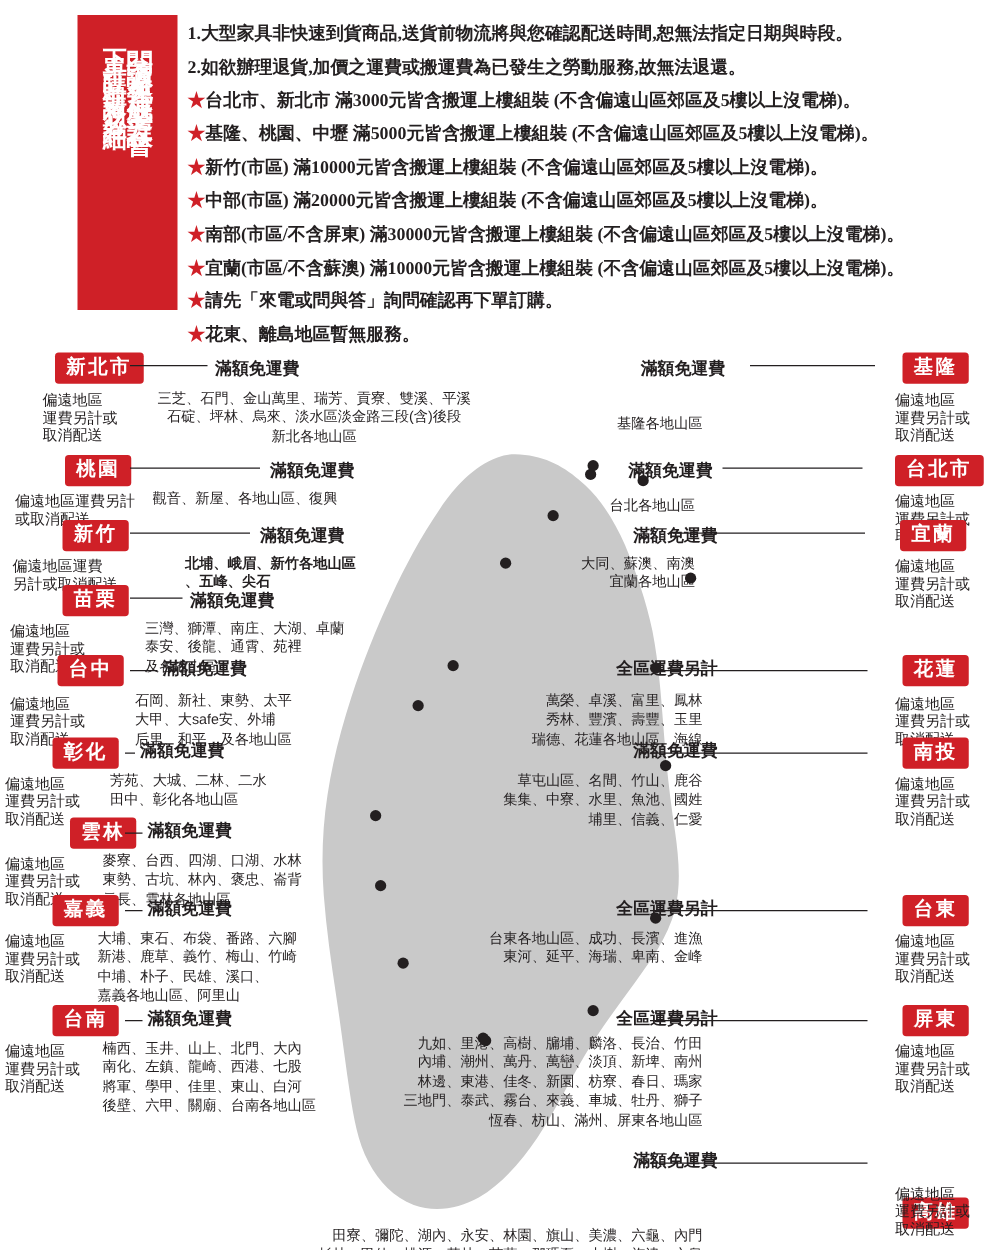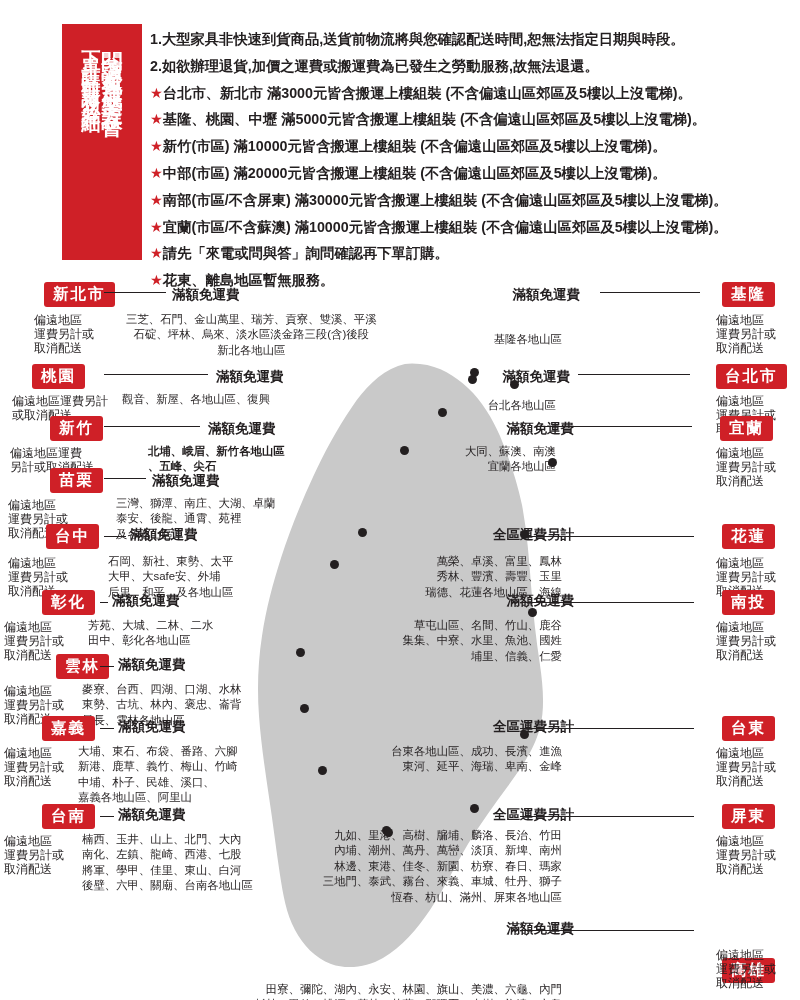--- a/index.html
+++ b/index.html
@@ -1,19 +1,19 @@
 <!DOCTYPE html>
 <html><head>
 <meta charset="utf-8">
 <style>
   html,body{margin:0;padding:0;}
   body{width:800px;height:1000px;background:#ffffff;font-family:"Liberation Sans","DejaVu Sans",sans-serif;color:#231f20;position:relative;overflow:hidden;}
 
   
-  #notice{position:absolute;left:0;top:16px;width:800px;height:268px;}
+  #notice{position:absolute;left:0;top:4px;width:800px;height:268px;font-family:Liberation Serif, serif;}
   .vert-block{position:absolute;left:62px;top:8px;width:80px;height:236px;background:#cf2027;display:flex;flex-direction:row-reverse;justify-content:center;align-items:flex-start;padding-top:12px;box-sizing:border-box;}
   .vert-col{writing-mode:vertical-rl;text-orientation:upright;color:#ffffff;font-weight:bold;letter-spacing:7px;line-height:1.05;}
   .vert-col.big{font-size:21px;}
   .vert-col.small{font-size:19px;}
 
   .notice-lines{position:absolute;left:150px;top:10px;width:645px;}
   .nline{font-size:14.3px;line-height:26.8px;white-space:nowrap;color:#231f20;font-weight:bold;}
   .nline .star{color:#cf2027;font-weight:bold;}
 
   
@@ -86,21 +86,21 @@
       C405,95 413,95 420,96 Z"></path>
   </svg>
 
   <div id="overlay">
       <div class="tag" style="left: 44px; top: 14px;">新北市</div>
       <div class="head" style="left: 172px; top: 18px;">滿額免運費</div>
       <div class="note" style="left: 34px; top: 45px;">偏遠地區<br>運費另計或<br>取消配送</div>
       <div class="detail" style="left: 126px; top: 44px; text-align: center;">三芝、石門、金山萬里、瑞芳、貢寮、雙溪、平溪<br>石碇、坪林、烏來、淡水區淡金路三段(含)後段<br>新北各地山區</div>
       <div class="ln" style="left: 104px; top: 24px; width: 62px;"></div>
       <div class="dot" style="left: 468px; top: 107px;"></div>
-      <div class="tag" style="left: 32px; top: 96px;">桃園</div>
+      <div class="tag" style="left: 52px; top: 96px;">桃園</div>
       <div class="head" style="left: 216px; top: 100px;">滿額免運費</div>
       <div class="note" style="left: 12px; top: 126px;">偏遠地區運費另計<br>或取消配送</div>
       <div class="detail" style="left: 122px; top: 124px;">觀音、新屋、各地山區、復興</div>
       <div class="ln" style="left: 104px; top: 106px; width: 104px;"></div>
       <div class="dot" style="left: 438px; top: 140px;"></div>
       <div class="tag" style="left: 50px; top: 148px;">新竹</div>
       <div class="head" style="left: 208px; top: 152px;">滿額免運費</div>
       <div class="note" style="left: 10px; top: 178px;">偏遠地區運費<br>另計或取消配送</div>
       <div class="detail" style="left: 148px; top: 176px; font-weight: bold;">北埔、峨眉、新竹各地山區<br>、五峰、尖石</div>
       <div class="ln" style="left: 104px; top: 158px; width: 96px;"></div>

